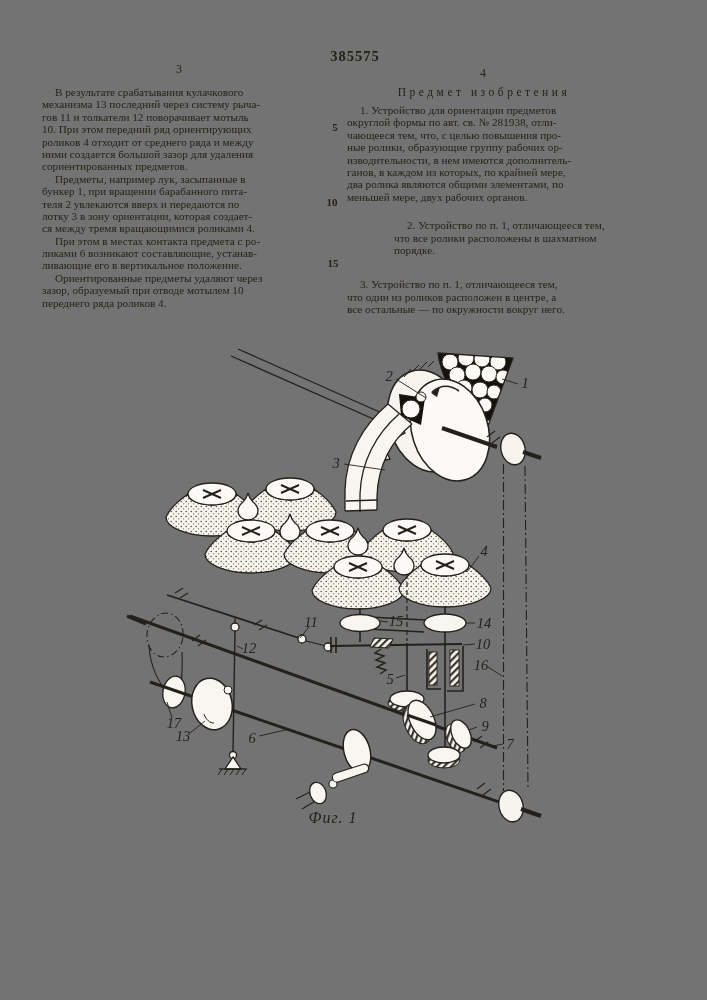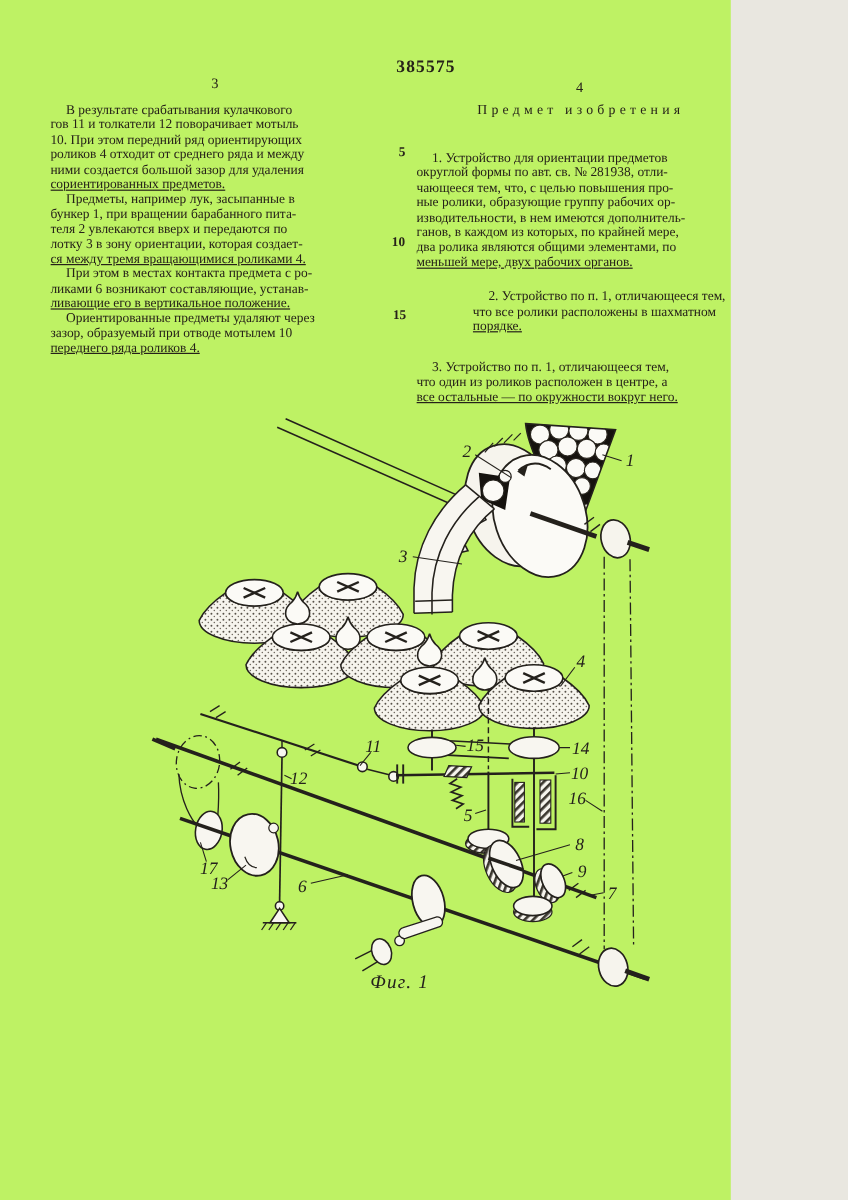--- a/index.html
+++ b/index.html
@@ -1,26 +1,26 @@
 <!DOCTYPE html>
 <html><head>
 <meta charset="utf-8">
 <style>
   html,body{margin:0;padding:0;}
   body{width:707px;height:1000px;position:relative;background:#e9e7e0;font-family:"Liberation Serif",serif;}
-  .page{position:absolute;left:0;top:0;width:609px;height:1000px;background:#bef264;overflow:hidden;}
+  .page{position:absolute;left:0;top:0;width:707px;height:1000px;background:#737373;overflow:hidden;}
   .ink{color:#262219;}
   .hdr-num{position:absolute;left:300px;top:48px;width:110px;text-align:center;font-weight:bold;font-size:14.5px;letter-spacing:1px;}
   .col-num{position:absolute;font-size:12px;}
   .col{position:absolute;font-size:11.2px;line-height:12.4px;}
   .tl{height:12.4px;overflow:hidden;text-align:justify;white-space:nowrap;}
   .tl::after{content:"";display:inline-block;width:100%;}
   .para div.tl:first-of-type{text-indent:13px;}
-  .para div.tl:last-of-type{text-align:left;text-decoration:underline;}
-  .claims-title{text-align:center;font-size:11.5px;letter-spacing:3.5px;height:14px;margin-bottom:26px;white-space:nowrap;}
+  .para div.tl:last-of-type{text-align:left;}
+  .claims-title{text-align:center;font-size:11.5px;letter-spacing:3.5px;height:14px;margin-bottom:4px;white-space:nowrap;}
   .claim1{margin-top:0;}
   .claim2{margin-top:16px;margin-left:47px;}
   .claim3{margin-top:22px;}
   .gutter{position:absolute;width:20px;text-align:center;font-weight:bold;font-size:11px;}
   svg text.flabel{font-family:"Liberation Serif",serif;font-style:italic;font-size:14.5px;fill:#24211c;}
   svg text.fcap{font-family:"Liberation Serif",serif;font-style:italic;font-size:16px;fill:#24211c;letter-spacing:1px;}
 </style>
 </head>
 <body>
 
@@ -30,20 +30,21 @@
   <div class="col-num" style="left:176px;top:62px;">3</div>
   <div class="col-num" style="left:480px;top:66px;">4</div>
 
   <div class="gutter" style="left:325px;top:121px;">5</div>
   <div class="gutter" style="left:322px;top:196px;">10</div>
   <div class="gutter" style="left:323px;top:257px;">15</div>
 
   <div class="col" style="left:42px;top:86px;width:271px;">
     <div class="para">
         <div class="tl">В результате срабатывания кулачкового</div>
+        <div class="tl">механизма 13 последний через систему рыча-</div>
         <div class="tl">гов 11 и толкатели 12 поворачивает мотыль</div>
         <div class="tl">10. При этом передний ряд ориентирующих</div>
         <div class="tl">роликов 4 отходит от среднего ряда и между</div>
         <div class="tl">ними создается большой зазор для удаления</div>
         <div class="tl">сориентированных предметов.</div>
       </div>
     <div class="para">
         <div class="tl">Предметы, например лук,  засыпанные в</div>
         <div class="tl">бункер 1, при вращении барабанного пита-</div>
         <div class="tl">теля 2 увлекаются вверх и передаются по</div>

